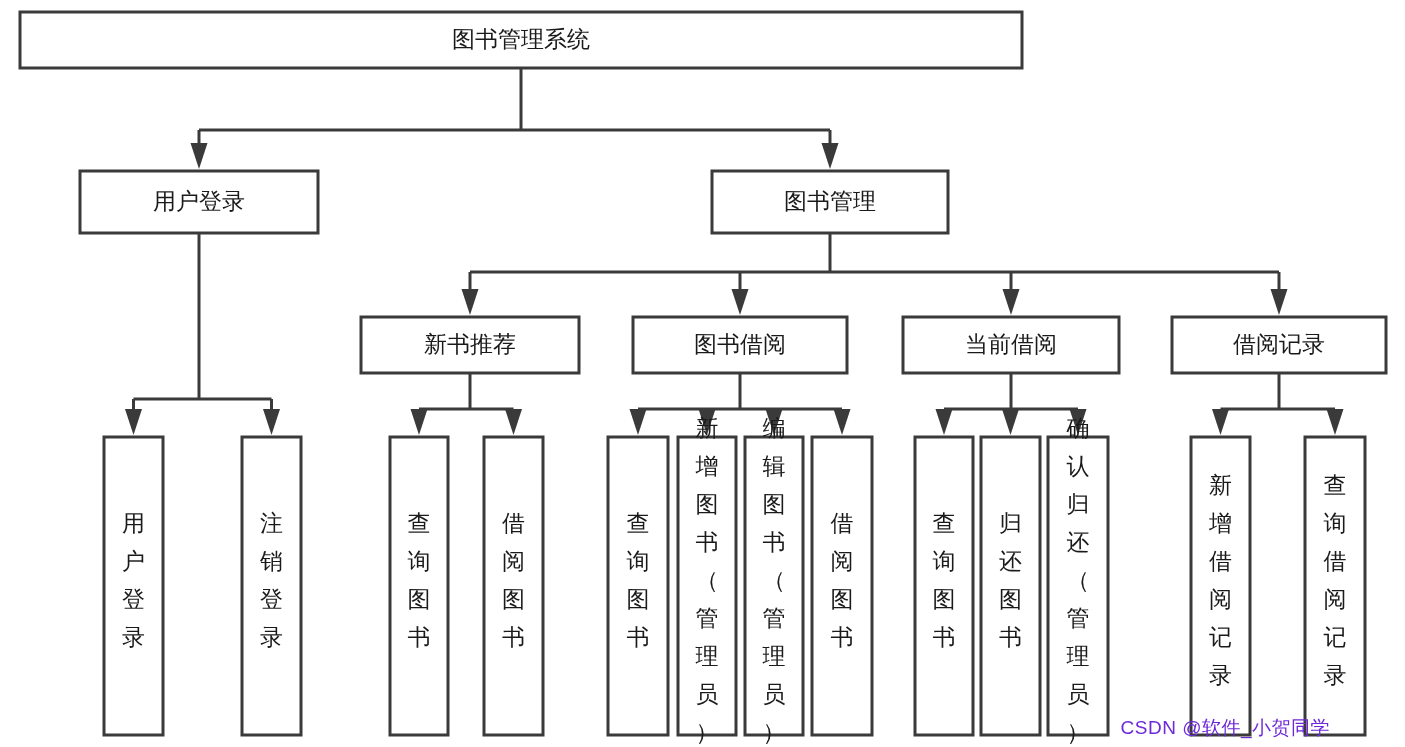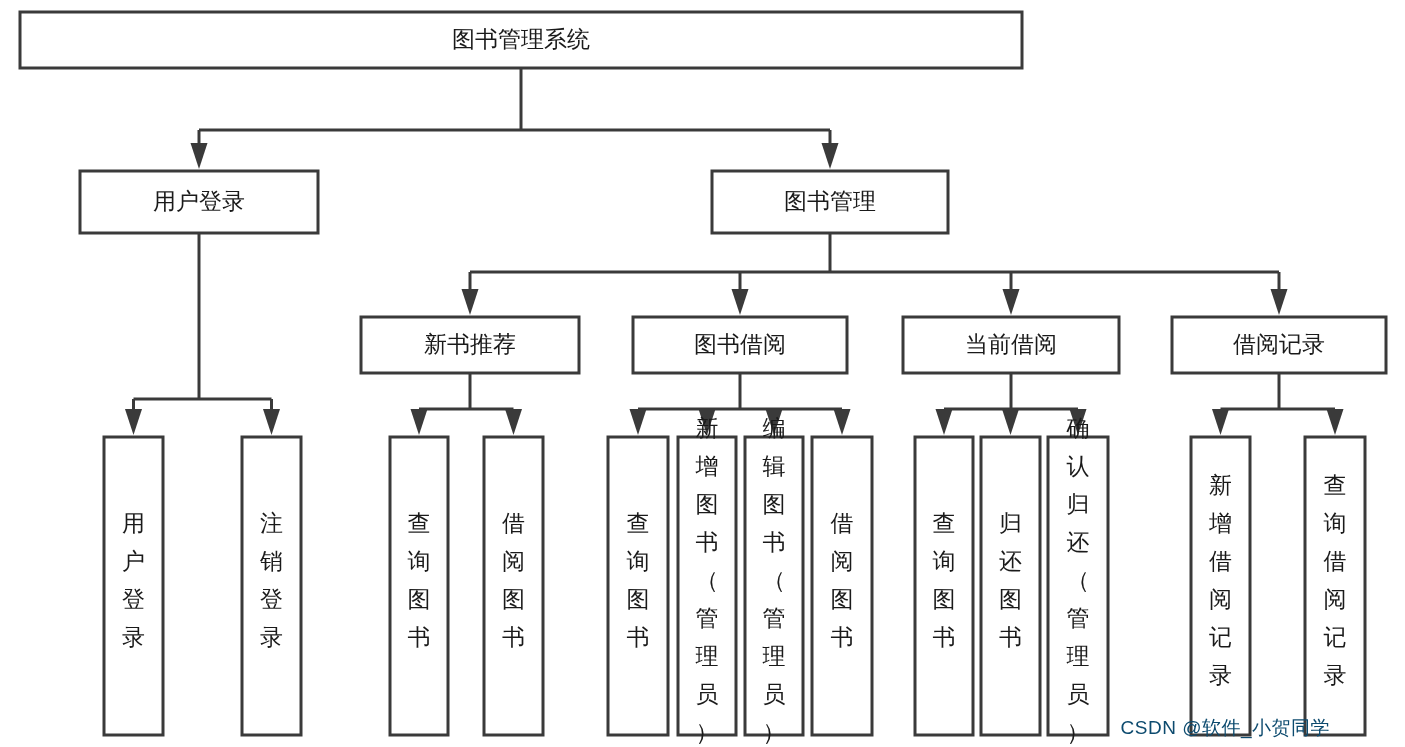--- a/index.html
+++ b/index.html
@@ -53,21 +53,21 @@
     font-family: "Liberation Sans", "DejaVu Sans", sans-serif;
     font-size: 23px;
     text-anchor: middle;
   }
   .watermark {
     position: absolute;
     right: 8px;
     bottom: 6px;
     font-family: "Liberation Sans", "DejaVu Sans", sans-serif;
     font-size: 19px;
-    color: #0c4a6e;
+    color: #6d28d9;
     letter-spacing: 0.5px;
     white-space: nowrap;
     user-select: none;
   }
 </style>
 </head>
 <body>
 
 <div id="diagram-root">
   <svg class="flow" id="flow-svg" viewBox="0 0 1405 747" xmlns="http://www.w3.org/2000/svg">

